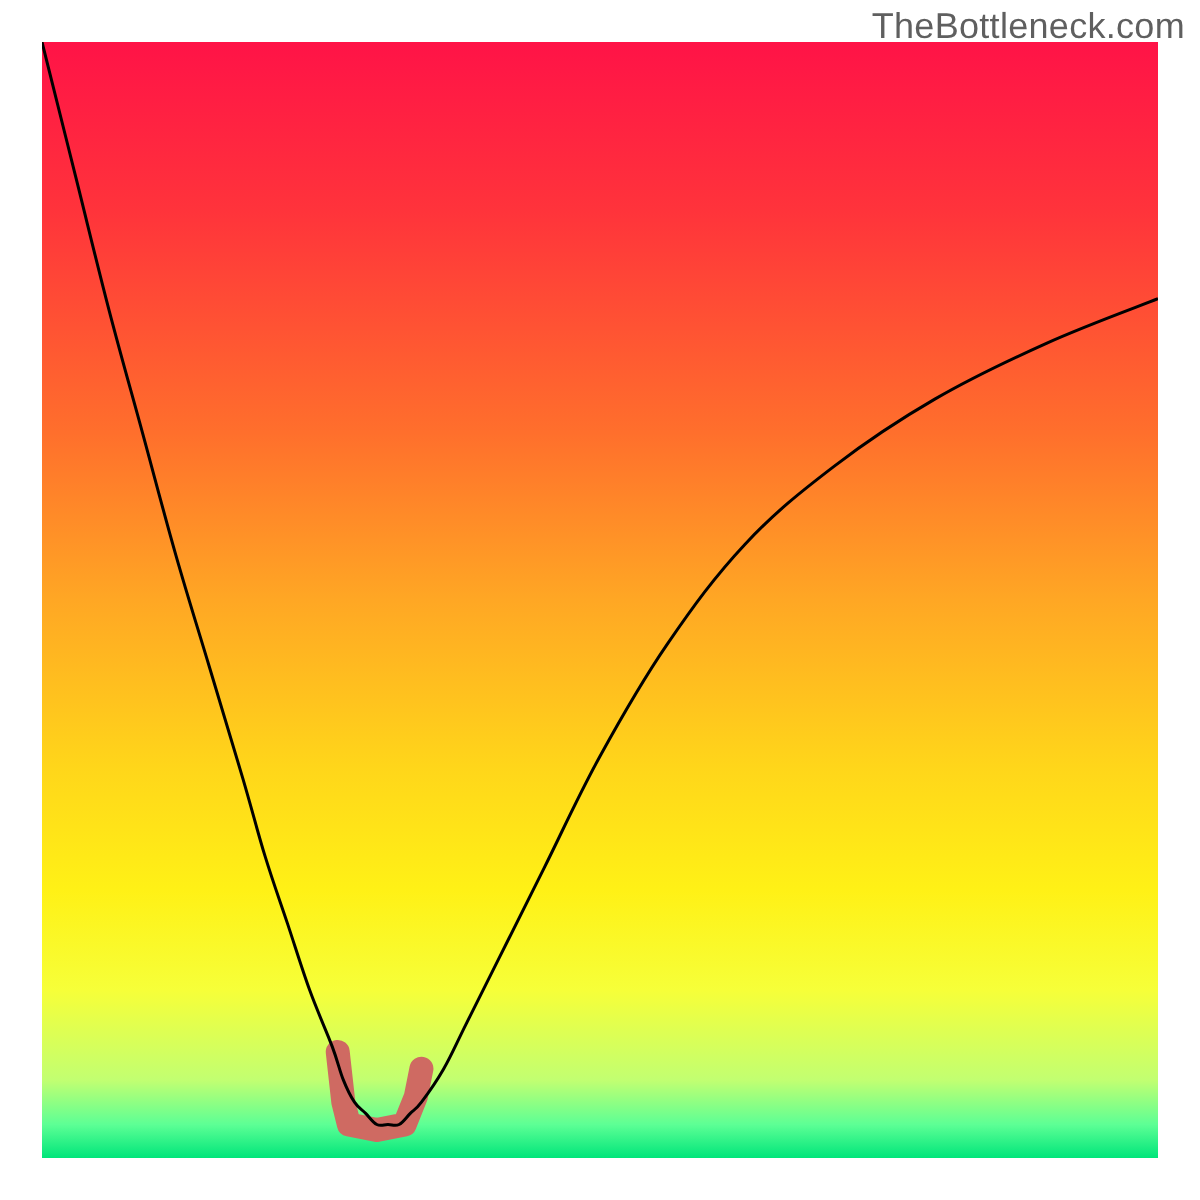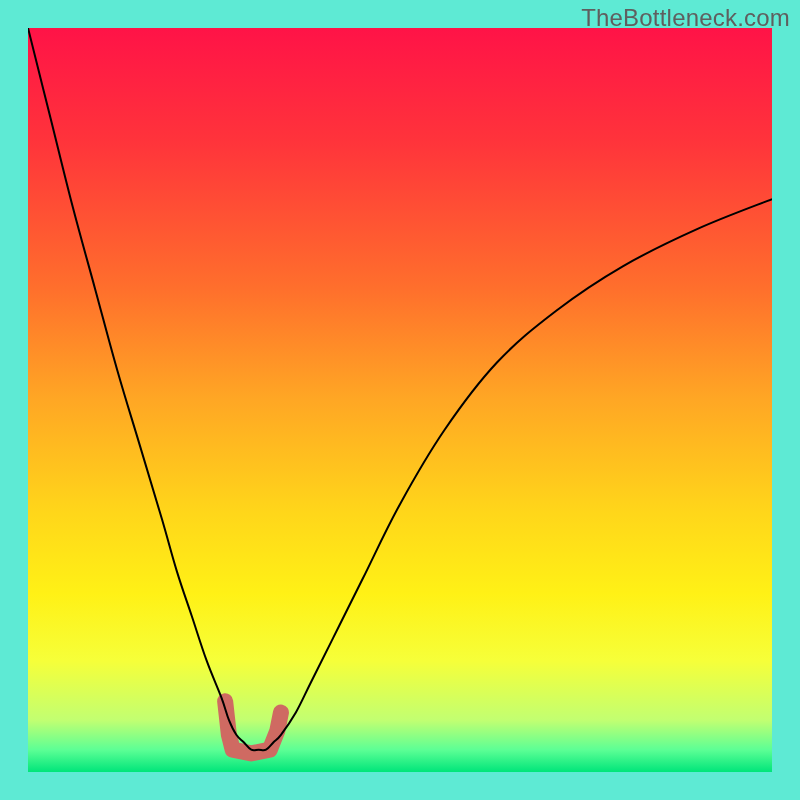--- a/index.html
+++ b/index.html
@@ -8,21 +8,21 @@
     width: 800px;
     height: 800px;
     overflow: hidden;
     background: #000;
     font-family: Arial, Helvetica, sans-serif;
   }
   .frame {
     position: relative;
     width: 800px;
     height: 800px;
-    background: #5eead4;
+    background: #ffffff;
   }
   .plot-area {
     position: absolute;
     left: 28px;
     top: 28px;
     width: 744px;
     height: 744px;
     overflow: hidden;
   }
   .gradient-bg {

